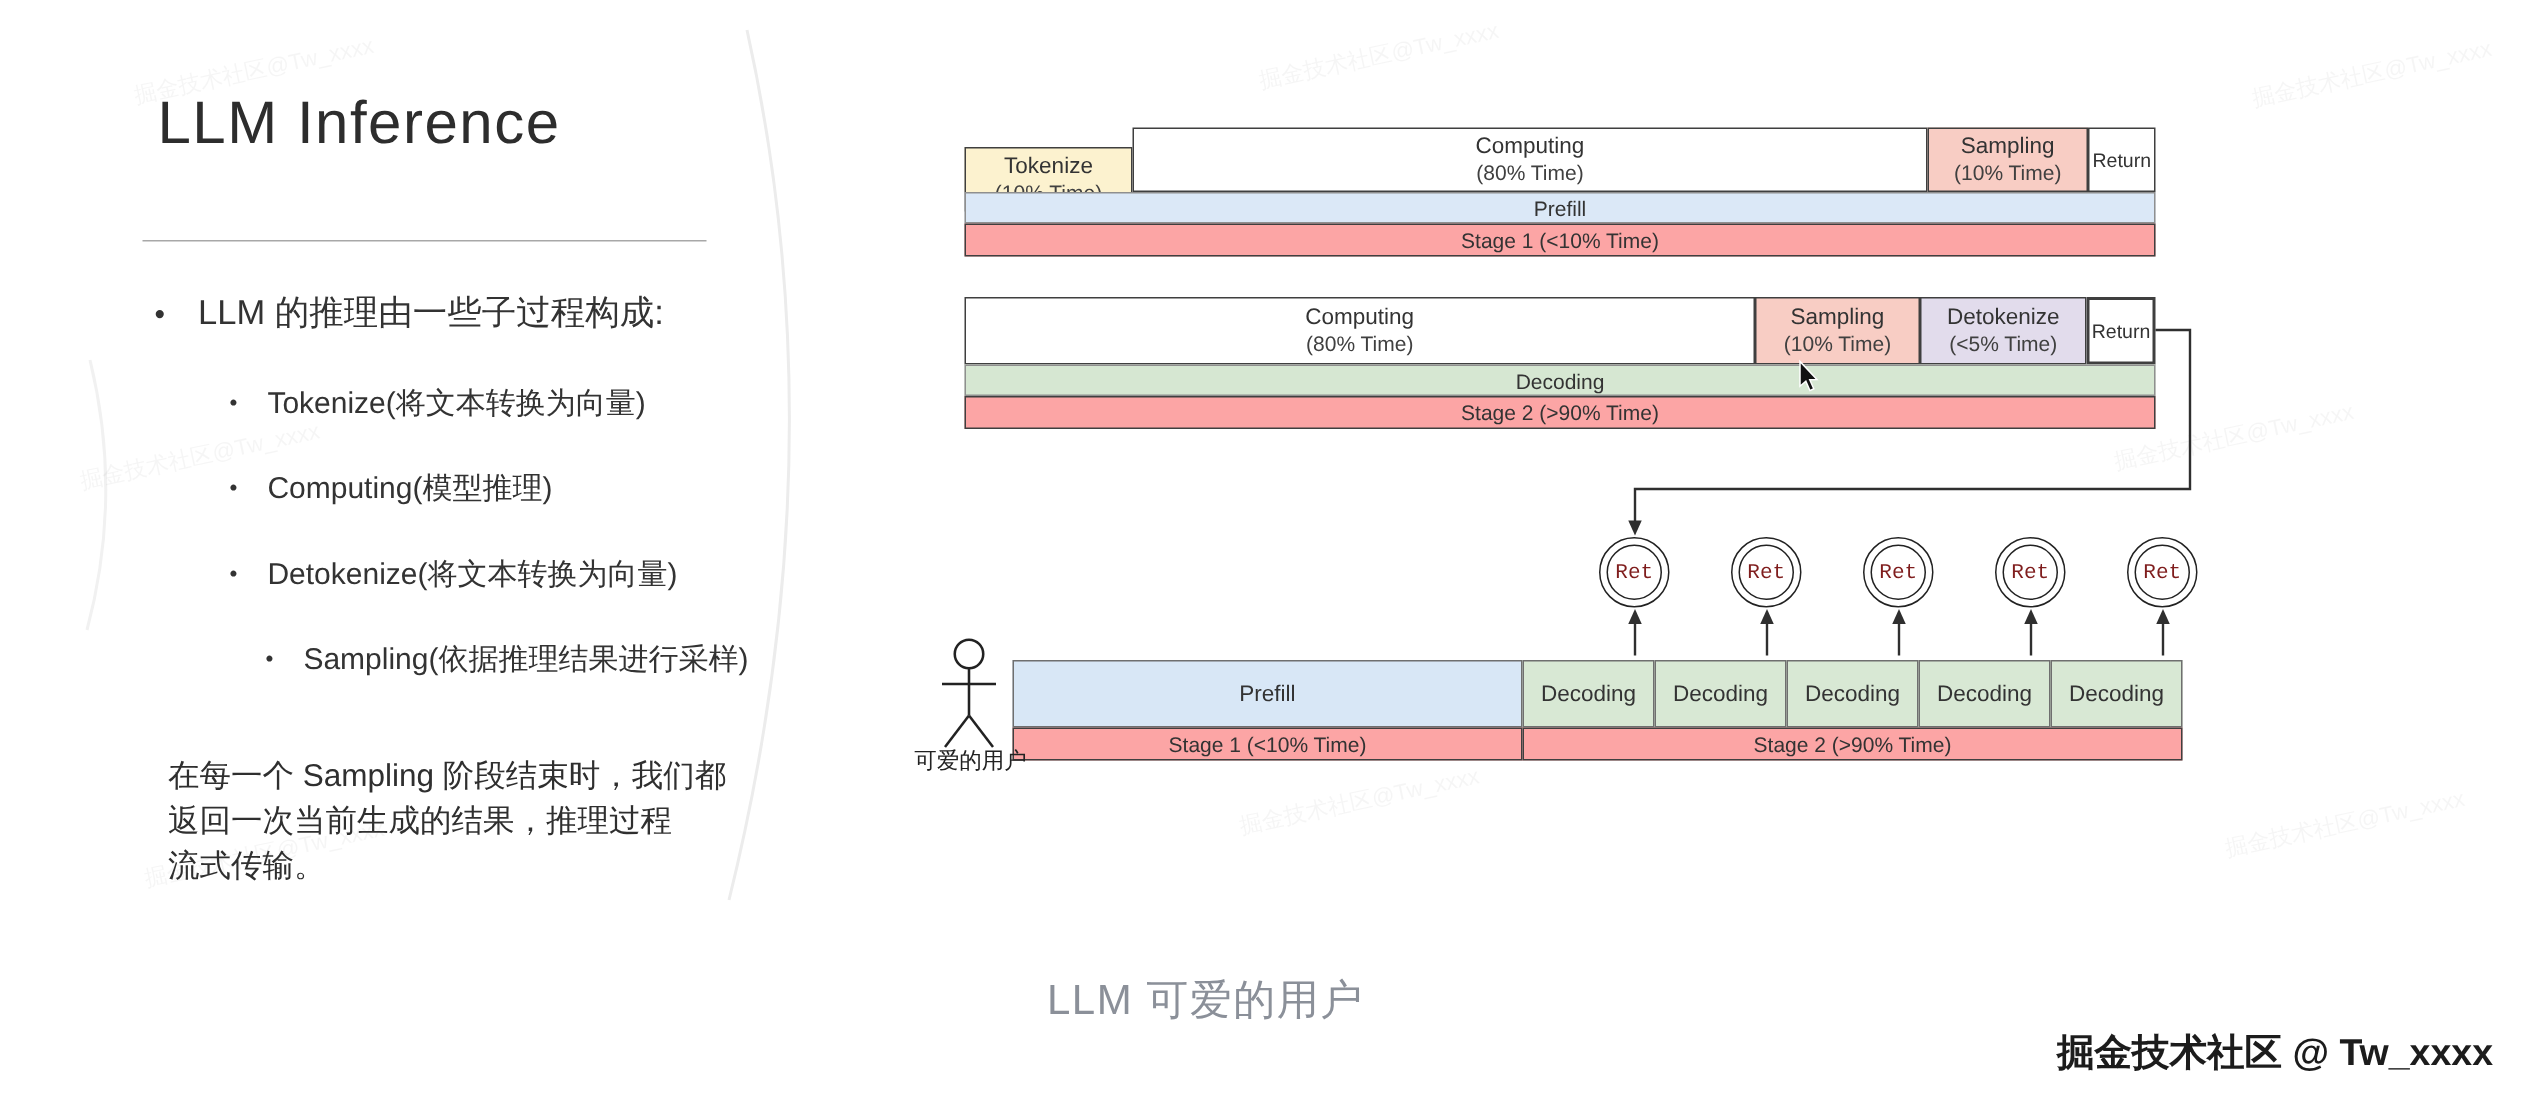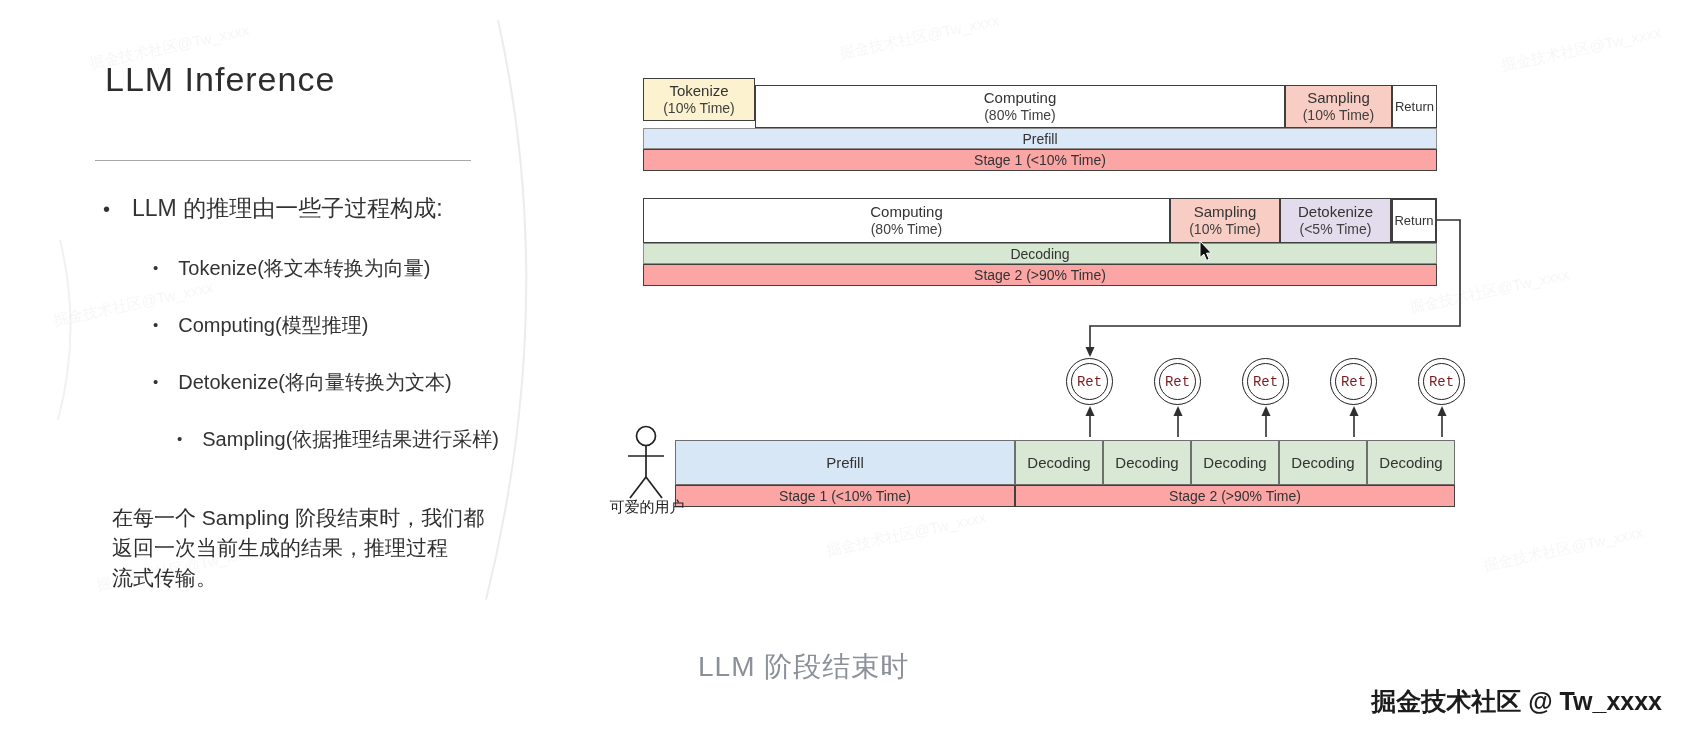--- a/index.html
+++ b/index.html
@@ -2,21 +2,21 @@
 <html><head>
 <meta charset="utf-8">
 <style>
   * { margin:0; padding:0; box-sizing:border-box; }
   body { background:#ffffff; font-family:"Liberation Sans","DejaVu Sans",sans-serif; }
   .canvas { position:relative; width:1682px; height:736px; background:#ffffff; overflow:hidden; }
 
   .ghost { position:absolute; font-size:15px; color:#555; opacity:0.05; transform:rotate(-12deg); white-space:nowrap; }
 
   
-  .title { position:absolute; left:105px; top:60px; font-size:34px; color:#2d2d2d; font-weight:400; letter-spacing:1px; }
+  .title { position:absolute; left:105px; top:60px; font-size:40px; color:#2d2d2d; font-weight:400; letter-spacing:1px; }
   .rule { position:absolute; left:95px; top:160px; width:376px; height:1px; background:#a8a8a8; }
   .bullet-main { position:absolute; left:103px; top:193px; font-size:23px; color:#333; }
   .bullet-main .dot { margin-right:22px; font-size:20px; }
   .sub-bullet { position:absolute; left:153px; font-size:20px; color:#333; }
   .sub-bullet .dot { margin-right:20px; font-size:15px; vertical-align:2px; }
   .note { position:absolute; left:112px; top:503px; width:380px; font-size:21px; color:#2f2f2f; line-height:30px; }
 
   
   .dbox { position:absolute; display:flex; flex-direction:column; align-items:center; justify-content:center; border:1.5px solid #3f3f3f; background:#fff; text-align:center; line-height:1.2; }
   .dbox .lbl { font-size:15px; color:#333; }
@@ -72,33 +72,33 @@
     <span class="dot">•</span><span>LLM 的推理由一些子过程构成:</span>
   </div>
 
   <div class="sub-bullet" style="top:312px;">
     <span class="dot">•</span><span>Computing(模型推理)</span>
   </div>
   <div class="sub-bullet" style="top:255px;">
     <span class="dot">•</span><span>Tokenize(将文本转换为向量)</span>
   </div>
   <div class="sub-bullet" style="top:369px;">
-    <span class="dot">•</span><span>Detokenize(将向量转换为文本)</span>
+    <span class="dot">•</span><span>Detokenize(将文本转换为向量)</span>
   </div>
   <div class="sub-bullet" style="top:426px;margin-left:24px;">
     <span class="dot">•</span><span>Sampling(依据推理结果进行采样)</span>
   </div>
 
   <div class="note">
     <div>在每一个 Sampling 阶段结束时，我们都</div>
     <div>返回一次当前生成的结果，推理过程</div>
     <div>流式传输。</div>
   </div>
 
-  <div class="dbox c-yellow" style="left:643px; top:78px; width:112px; height:43px;">
+  <div class="dbox c-yellow" style="left:643px; top:98px; width:112px; height:43px;">
     <div class="lbl">Tokenize</div>
     <div class="lbl2">(10% Time)</div>
   </div>
   <div class="dbox" style="left:755px; top:85px; width:530px; height:43px;">
     <div class="lbl">Computing</div>
     <div class="lbl2">(80% Time)</div>
   </div>
   <div class="dbox c-pink" style="left:1285px; top:85px; width:107px; height:43px;">
     <div class="lbl">Sampling</div>
     <div class="lbl2">(10% Time)</div>
@@ -171,21 +171,21 @@
   </div>
   <div class="sbar" style="left:675px; top:485px; width:340px; height:22px;">
     <span>Stage 1 (&lt;10% Time)</span>
   </div>
   <div class="sbar" style="left:1015px; top:485px; width:440px; height:22px;">
     <span>Stage 2 (&gt;90% Time)</span>
   </div>
 
   <div class="user-label">可爱的用户</div>
 
-  <div class="caption">LLM 阶段结束时</div>
+  <div class="caption">LLM 可爱的用户</div>
   <div class="watermark">掘金技术社区 @ Tw_xxxx</div>
 
   <svg class="overlay" width="1682" height="736">
 
     <g>
       <polyline points="1437,220 1460,220 1460,326 1090,326 1090,349" fill="none" stroke="#2f2f2f" stroke-width="1.6"></polyline>
       <polygon points="1085.5,347 1094.5,347 1090,357" fill="#2f2f2f"></polygon>
     </g>
 
     <g stroke="#2f2f2f" stroke-width="1.6" fill="#2f2f2f">

